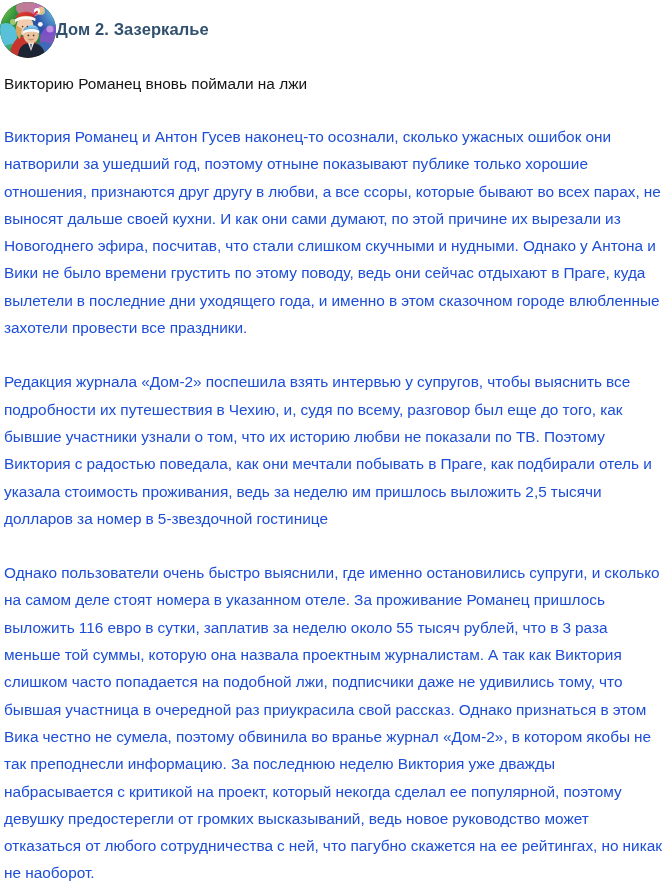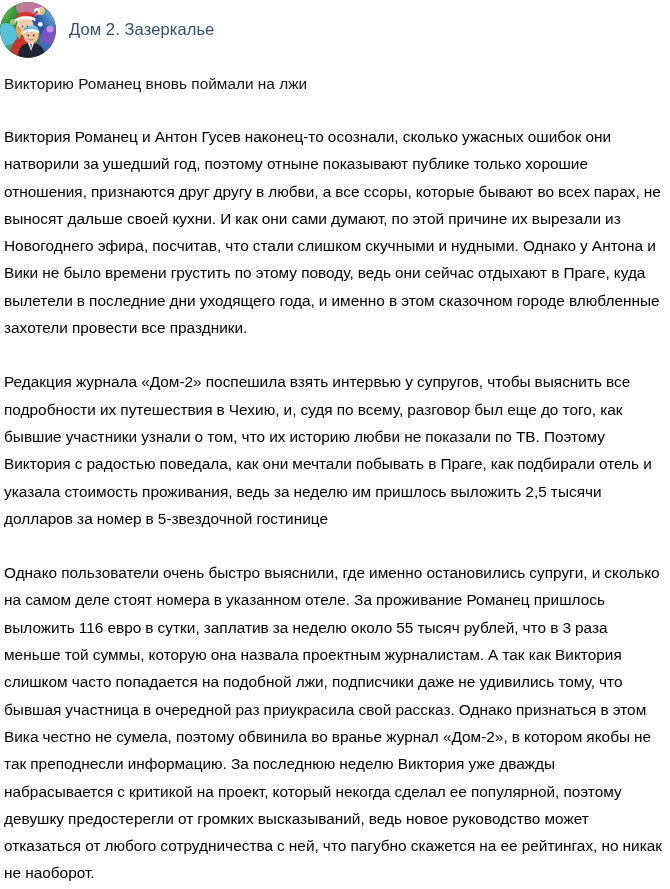--- a/index.html
+++ b/index.html
@@ -33,45 +33,44 @@
     min-width: 56px;
     border-radius: 50%;
     overflow: hidden;
     margin: 1px 0 0 0;
     background: #3a7f4a;
   }
   .avatar svg { display: block; width: 56px; height: 56px; }
 
   .channel-title {
     font-size: 16.5px;
-    font-weight: normal;
+    font-weight: bold;
     color: #30506e;
     letter-spacing: 0.1px;
-    margin-left: 13px;
     white-space: nowrap;
     line-height: 1;
   }
 
   
   .article {
     padding: 0 6px 0 4px;
   }
 
   .headline {
     font-size: 15.4px;
     line-height: 26px;
     color: #141414;
     margin: 13px 0 0 0;
     font-weight: normal;
   }
 
   .body-text p {
     font-size: 15.4px;
     line-height: 27.3px;
-    color: #000000;
+    color: #1d4ed8;
     margin: 0 0 27px 0;
     text-align: left;
     word-spacing: -0.2px;
   }
   .body-text p:first-child { margin-top: 26px; }
   .body-text p:last-child { margin-bottom: 4px; }
 </style>
 </head>
 <body>
 

